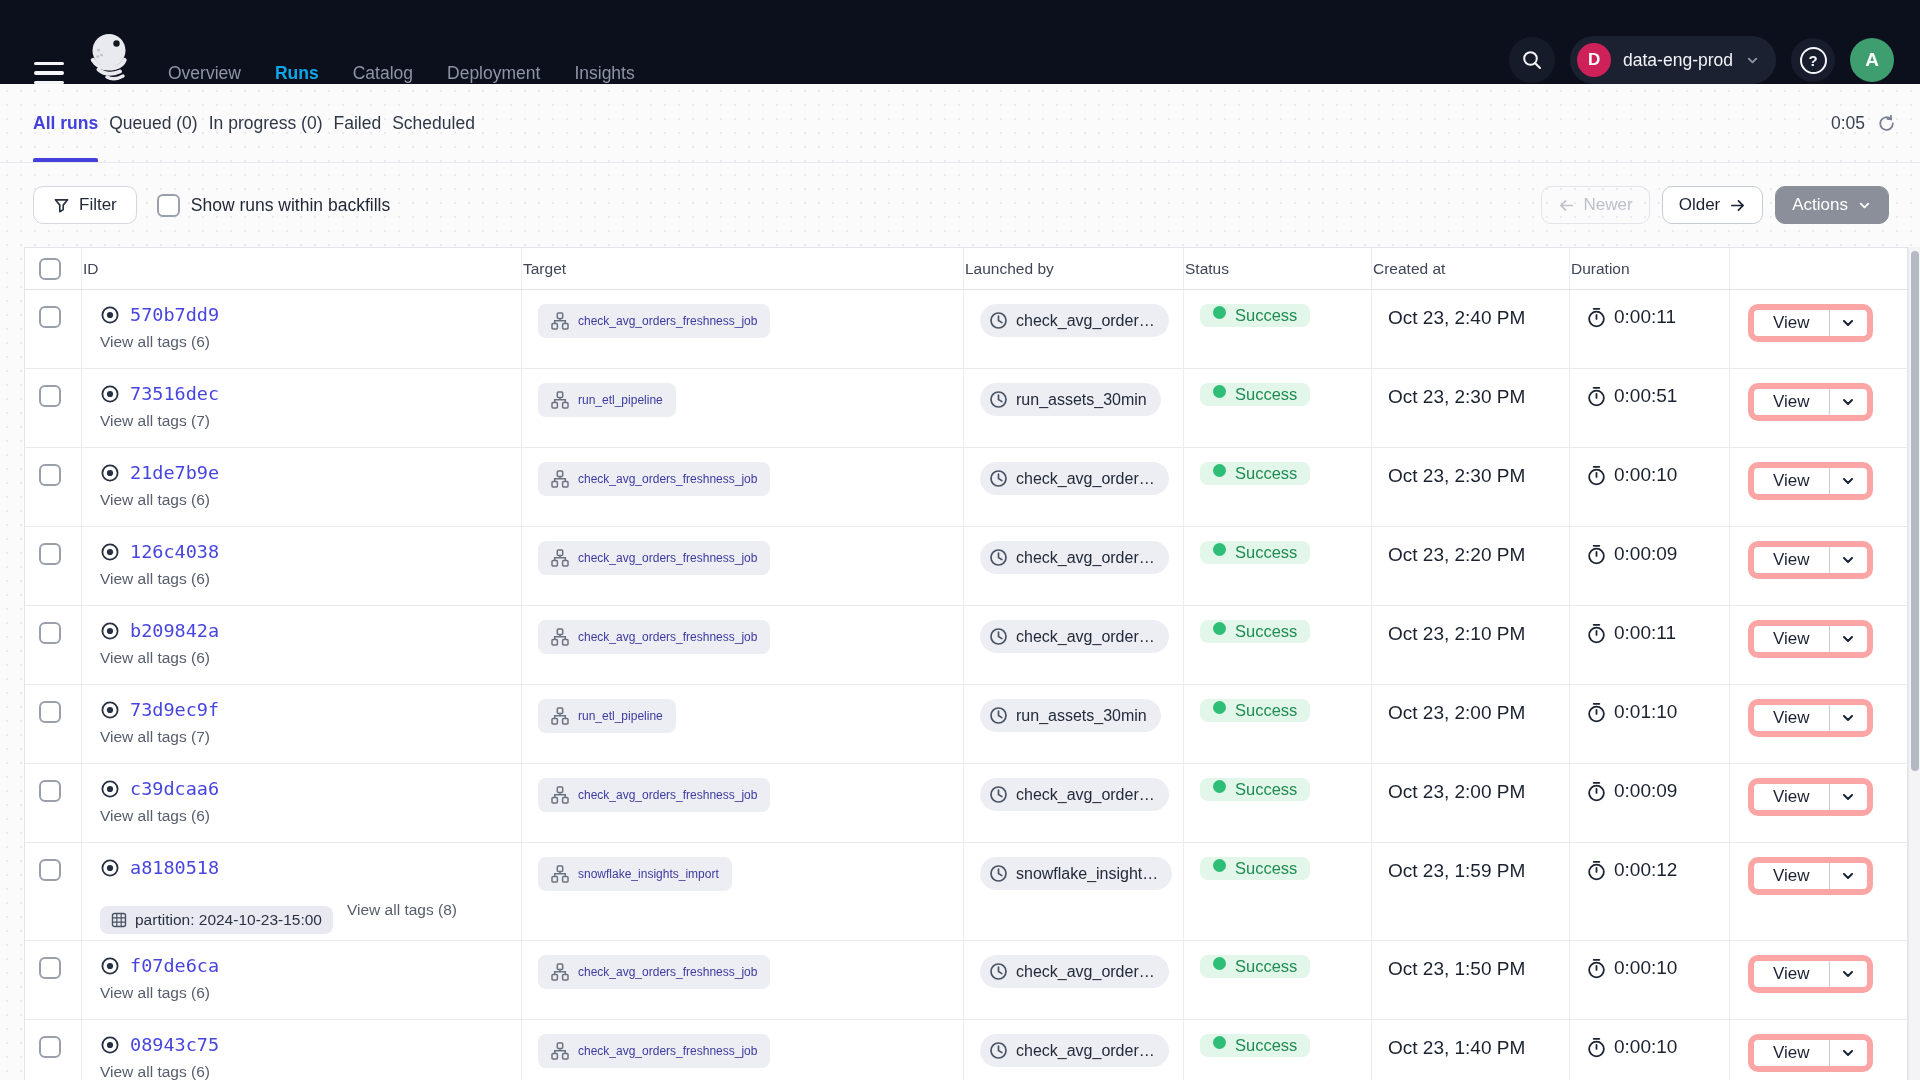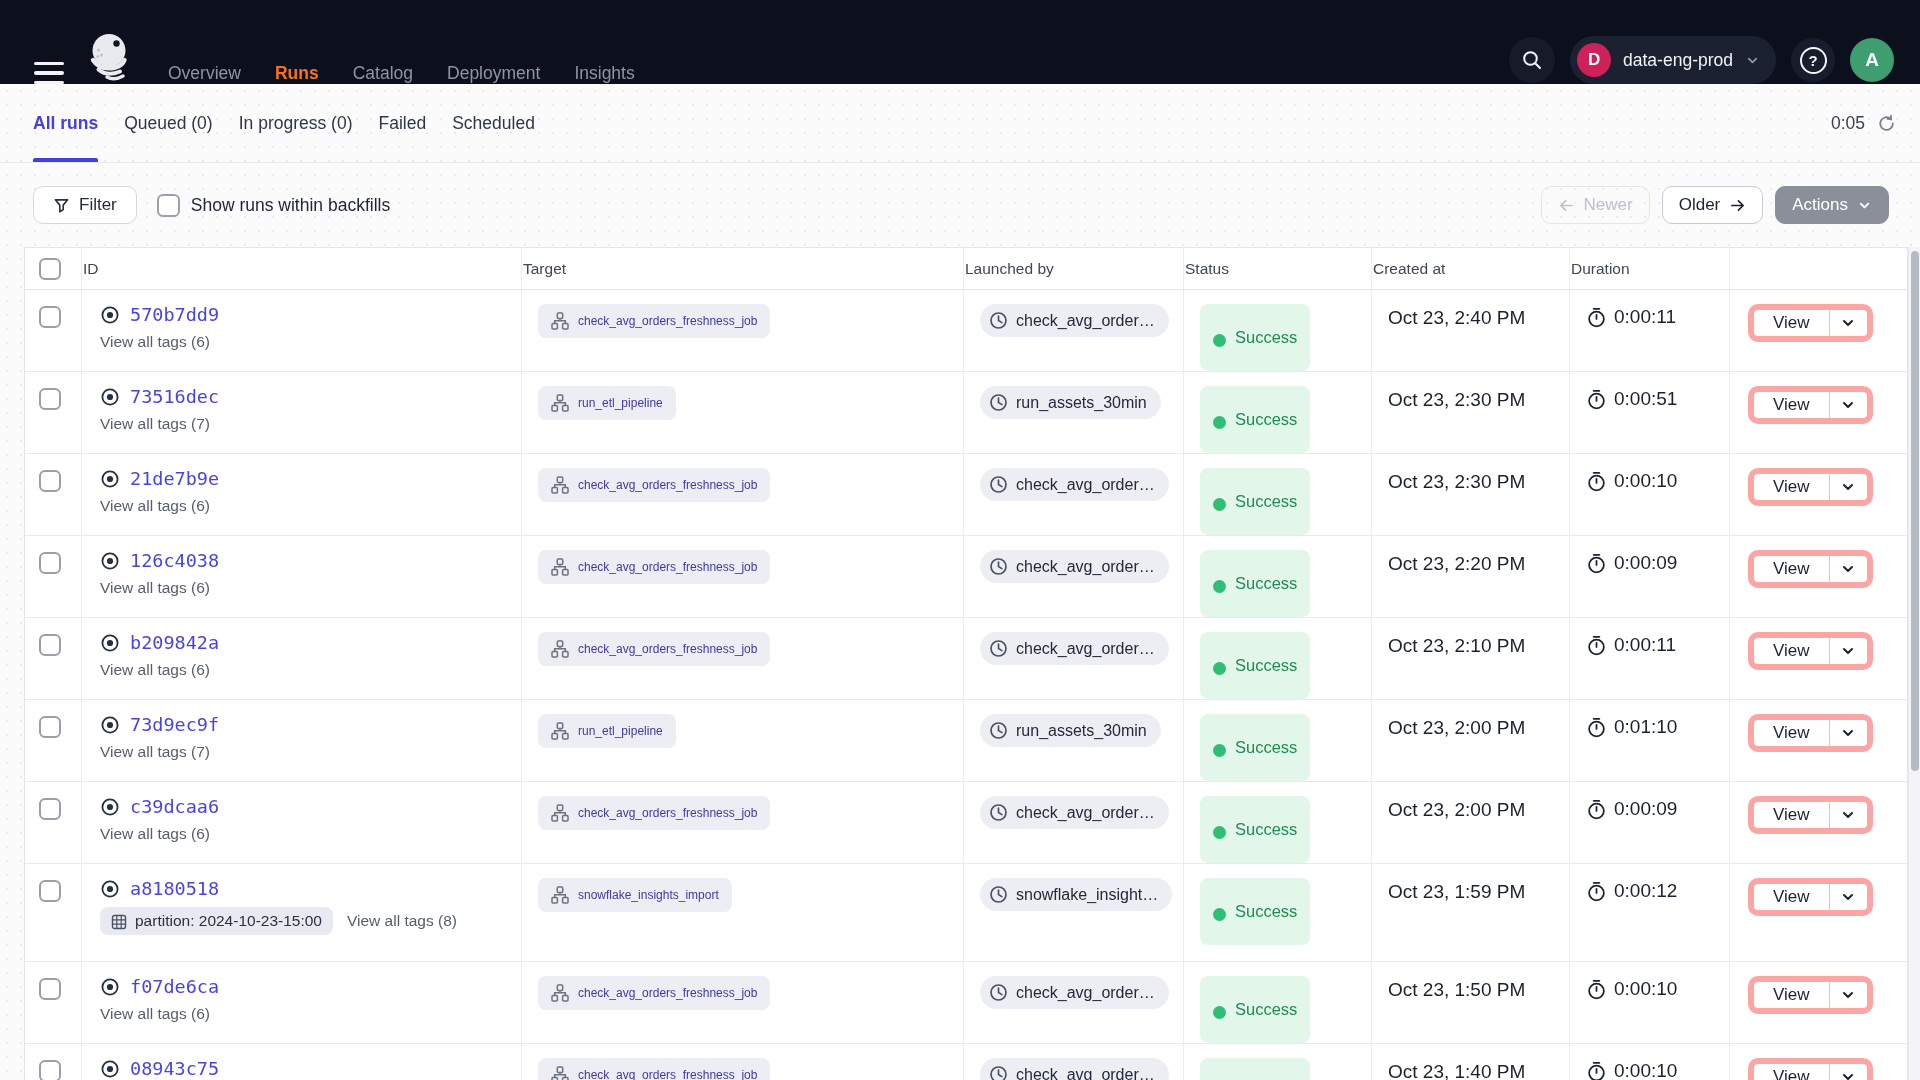--- a/index.html
+++ b/index.html
@@ -6,37 +6,37 @@
   html,body { width:1920px; height:1080px; overflow:hidden; background:#fff;
     font-family:"Liberation Sans", sans-serif; }
 
   
   .topnav { height:84px; background:#0C101D; display:flex; align-items:flex-end; padding:0 26px; }
   .hamburger { width:30px; height:22px; display:flex; flex-direction:column; justify-content:space-between; cursor:pointer; background:none; border:none; margin-left:8px; }
   .hamburger span { display:block; height:3.2px; background:#F4F5F8; border-radius:2px; }
   .logo { margin-left:22px; width:50px; height:54px; }
   .nav-links { display:flex; align-items:center; gap:34px; margin-left:32px; }
   .nav-link { font-size:17.5px; color:#8D94A4; text-decoration:none; font-weight:500; cursor:pointer; }
-  .nav-link.active { color:#f97316; font-weight:700; }
+  .nav-link.active { color:#0ea5e9; font-weight:700; }
   .nav-right { margin-left:auto; display:flex; align-items:center; gap:15px; }
   .icon-circle-btn { width:46px; height:46px; border-radius:50%; background:#161B2A; border:none; display:flex; align-items:center; justify-content:center; cursor:pointer; }
   .deploy-pill { height:48px; border-radius:24px; background:#1B2130; display:flex; align-items:center; gap:12px; padding:0 16px 0 7px; cursor:pointer; border:none; }
   .deploy-badge { width:34px; height:34px; border-radius:50%; background:#CE2159; color:#fff; font-size:17px; font-weight:700; display:flex; align-items:center; justify-content:center; }
   .deploy-name { color:#F2F4F8; font-size:17.5px; }
   .help-inner { width:27px; height:27px; border-radius:50%; border:2.2px solid #F4F5F8; color:#F4F5F8; font-size:15px; font-weight:700; display:flex; align-items:center; justify-content:center; }
   .avatar { width:44px; height:44px; border-radius:50%; background:#3E9E6F; color:#fff; font-size:19px; font-weight:600; display:flex; align-items:center; justify-content:center; border:none; cursor:pointer; }
 
   
   .page { height:996px; background-color:#FBFBFC;
     background-image:radial-gradient(#E9EAEE 1.2px, transparent 1.2px);
     background-size:14px 14px; position:relative; }
 
   
   .tabs-row { height:79px; display:flex; align-items:center; padding:0 24px 0 33px; border-bottom:1px solid #E7E9EE; }
-  .tabs { display:flex; align-items:center; gap:26px; height:100%; }
+  .tabs { display:flex; align-items:center; gap:11px; height:100%; }
   .tab { position:relative; height:100%; display:flex; align-items:center; font-size:17.5px; color:#2F3747; font-weight:500; cursor:pointer; }
   .tab.active { color:#4440DB; font-weight:700; }
   .tab.active::after { content:""; position:absolute; left:0; right:0; bottom:0; height:4px; border-radius:2px 2px 0 0; background:#4440DB; }
   .tabs-right { margin-left:auto; display:flex; align-items:center; gap:12px; }
   .timer { font-size:17.5px; color:#3A4150; }
 
   
   .toolbar { height:84px; display:flex; align-items:center; padding:0 31px 0 33px; }
   .filter-btn { height:38px; border-radius:10px; border:1px solid #D4D7DF; background:#fff; display:flex; align-items:center; gap:9px; padding:0 19px; font-size:17px; color:#232B3A; cursor:pointer; font-family:inherit; }
   .backfill { display:flex; align-items:center; gap:11px; margin-left:20px; }
@@ -56,24 +56,24 @@
   .thead { height:42px; border-bottom:1px solid #E3E5EA; }
   .thead .th { display:flex; align-items:center; padding-left:1px; font-size:15.5px; color:#3F4656; }
   .trow { min-height:79px; border-bottom:1px solid #E8EAEE; background:#fff; }
   .trow.tall { min-height:98px; }
   .cell { padding:14px 10px 0 16px; }
   .cell-check { padding:16px 0 0 14px; }
   .id-line { display:flex; align-items:center; gap:10px; }
   .run-id { font-family:"DejaVu Sans Mono", monospace; font-size:18.5px; color:#4745E0; text-decoration:none; cursor:pointer; }
   .tags-line { margin-top:8px; display:flex; align-items:center; gap:14px; }
   .tags-link { font-size:15.5px; color:#565D6C; cursor:pointer; }
-  .partition-pill { display:inline-flex; align-items:flex-end; gap:8px; background:#E9EAF1; border-radius:8px; padding:5px 11px; font-size:15.5px; color:#2A3140; cursor:pointer; }
+  .partition-pill { display:inline-flex; align-items:center; gap:8px; background:#E9EAF1; border-radius:8px; padding:5px 11px; font-size:15.5px; color:#2A3140; cursor:pointer;margin-top:20px; }
   .target-pill { display:inline-flex; align-items:center; gap:9px; background:#ECEEF3; border-radius:8px; padding:8px 13px; font-size:12px; color:#3E3AA0; cursor:pointer; max-width:420px; }
   .launch-pill { display:inline-flex; align-items:center; gap:8px; background:#ECEEF3; border-radius:19px; padding:7px 14px 7px 9px; font-size:16px; color:#232A39; cursor:pointer; }
-  .status-pill { display:inline-flex; align-items:flex-end; gap:9px; background:#E2F6EA; border-radius:8px; padding:24px 13px; font-size:16.5px; font-weight:500; color:#1E8C52; }
+  .status-pill { display:inline-flex; align-items:flex-start; gap:9px; background:#E2F6EA; border-radius:8px; padding:2px 13px; font-size:16.5px; font-weight:500; color:#1E8C52; }
   .status-dot { width:13px; height:13px; border-radius:50%; background:#2FBE76; }
   .date-text { font-size:19px; color:#1A212F; display:block; padding-top:3px; }
   .dur { display:flex; align-items:center; gap:7px; padding-top:2px; font-size:19px; color:#1A212F; }
   .view-split { display:inline-flex; height:38px; border:6px solid #fca5a5; border-radius:10px; background:#fff; overflow:hidden; margin-left:1px; }
   .view-main { display:flex; align-items:center; padding:0 19px; font-size:17px; color:#1B2232; background:none; border:none; cursor:pointer; font-family:inherit; }
   .view-caret { width:38px; display:flex; align-items:center; justify-content:center; border:none; border-left:1px solid #C7CCD8; background:none; cursor:pointer; }
 
   
   .scrollbar { position:absolute; right:0; top:163px; width:12px; height:833px; background:#F4F4F6; border-left:1px solid #E7E8EB; }
   .scroll-thumb { position:absolute; top:4px; left:2px; width:8px; height:520px; border-radius:4px; background:#B5B9C2; }

